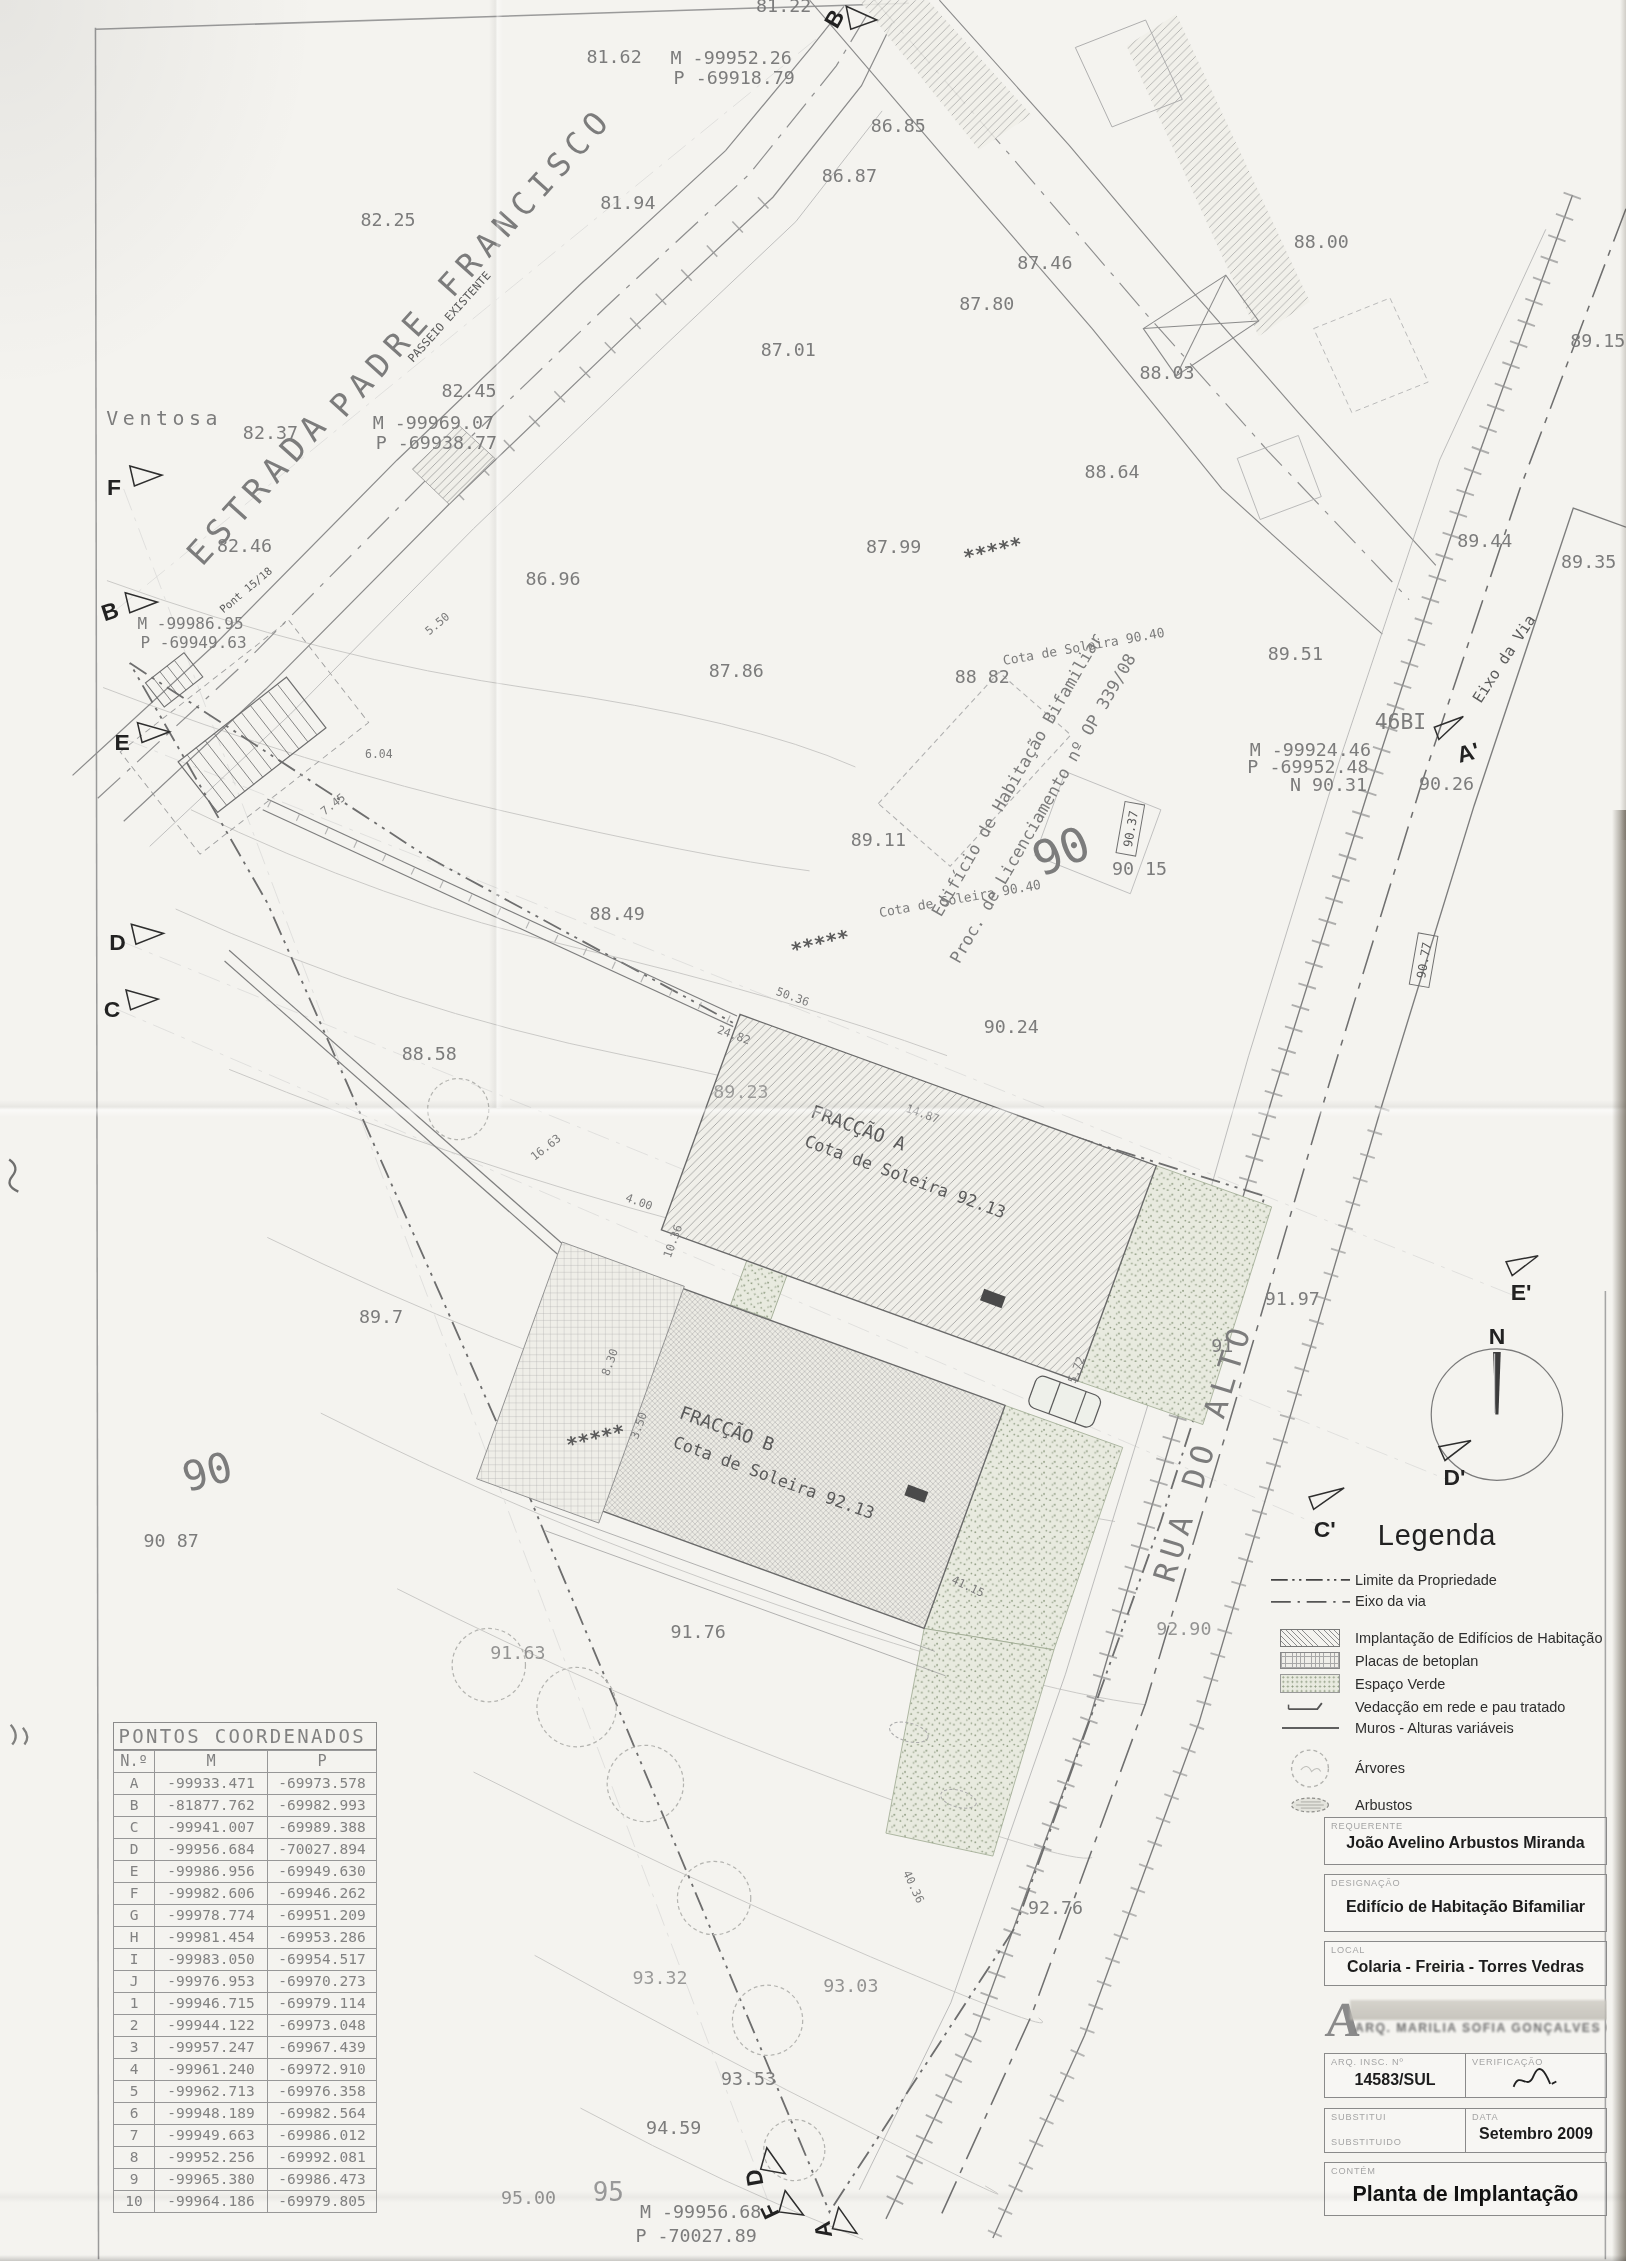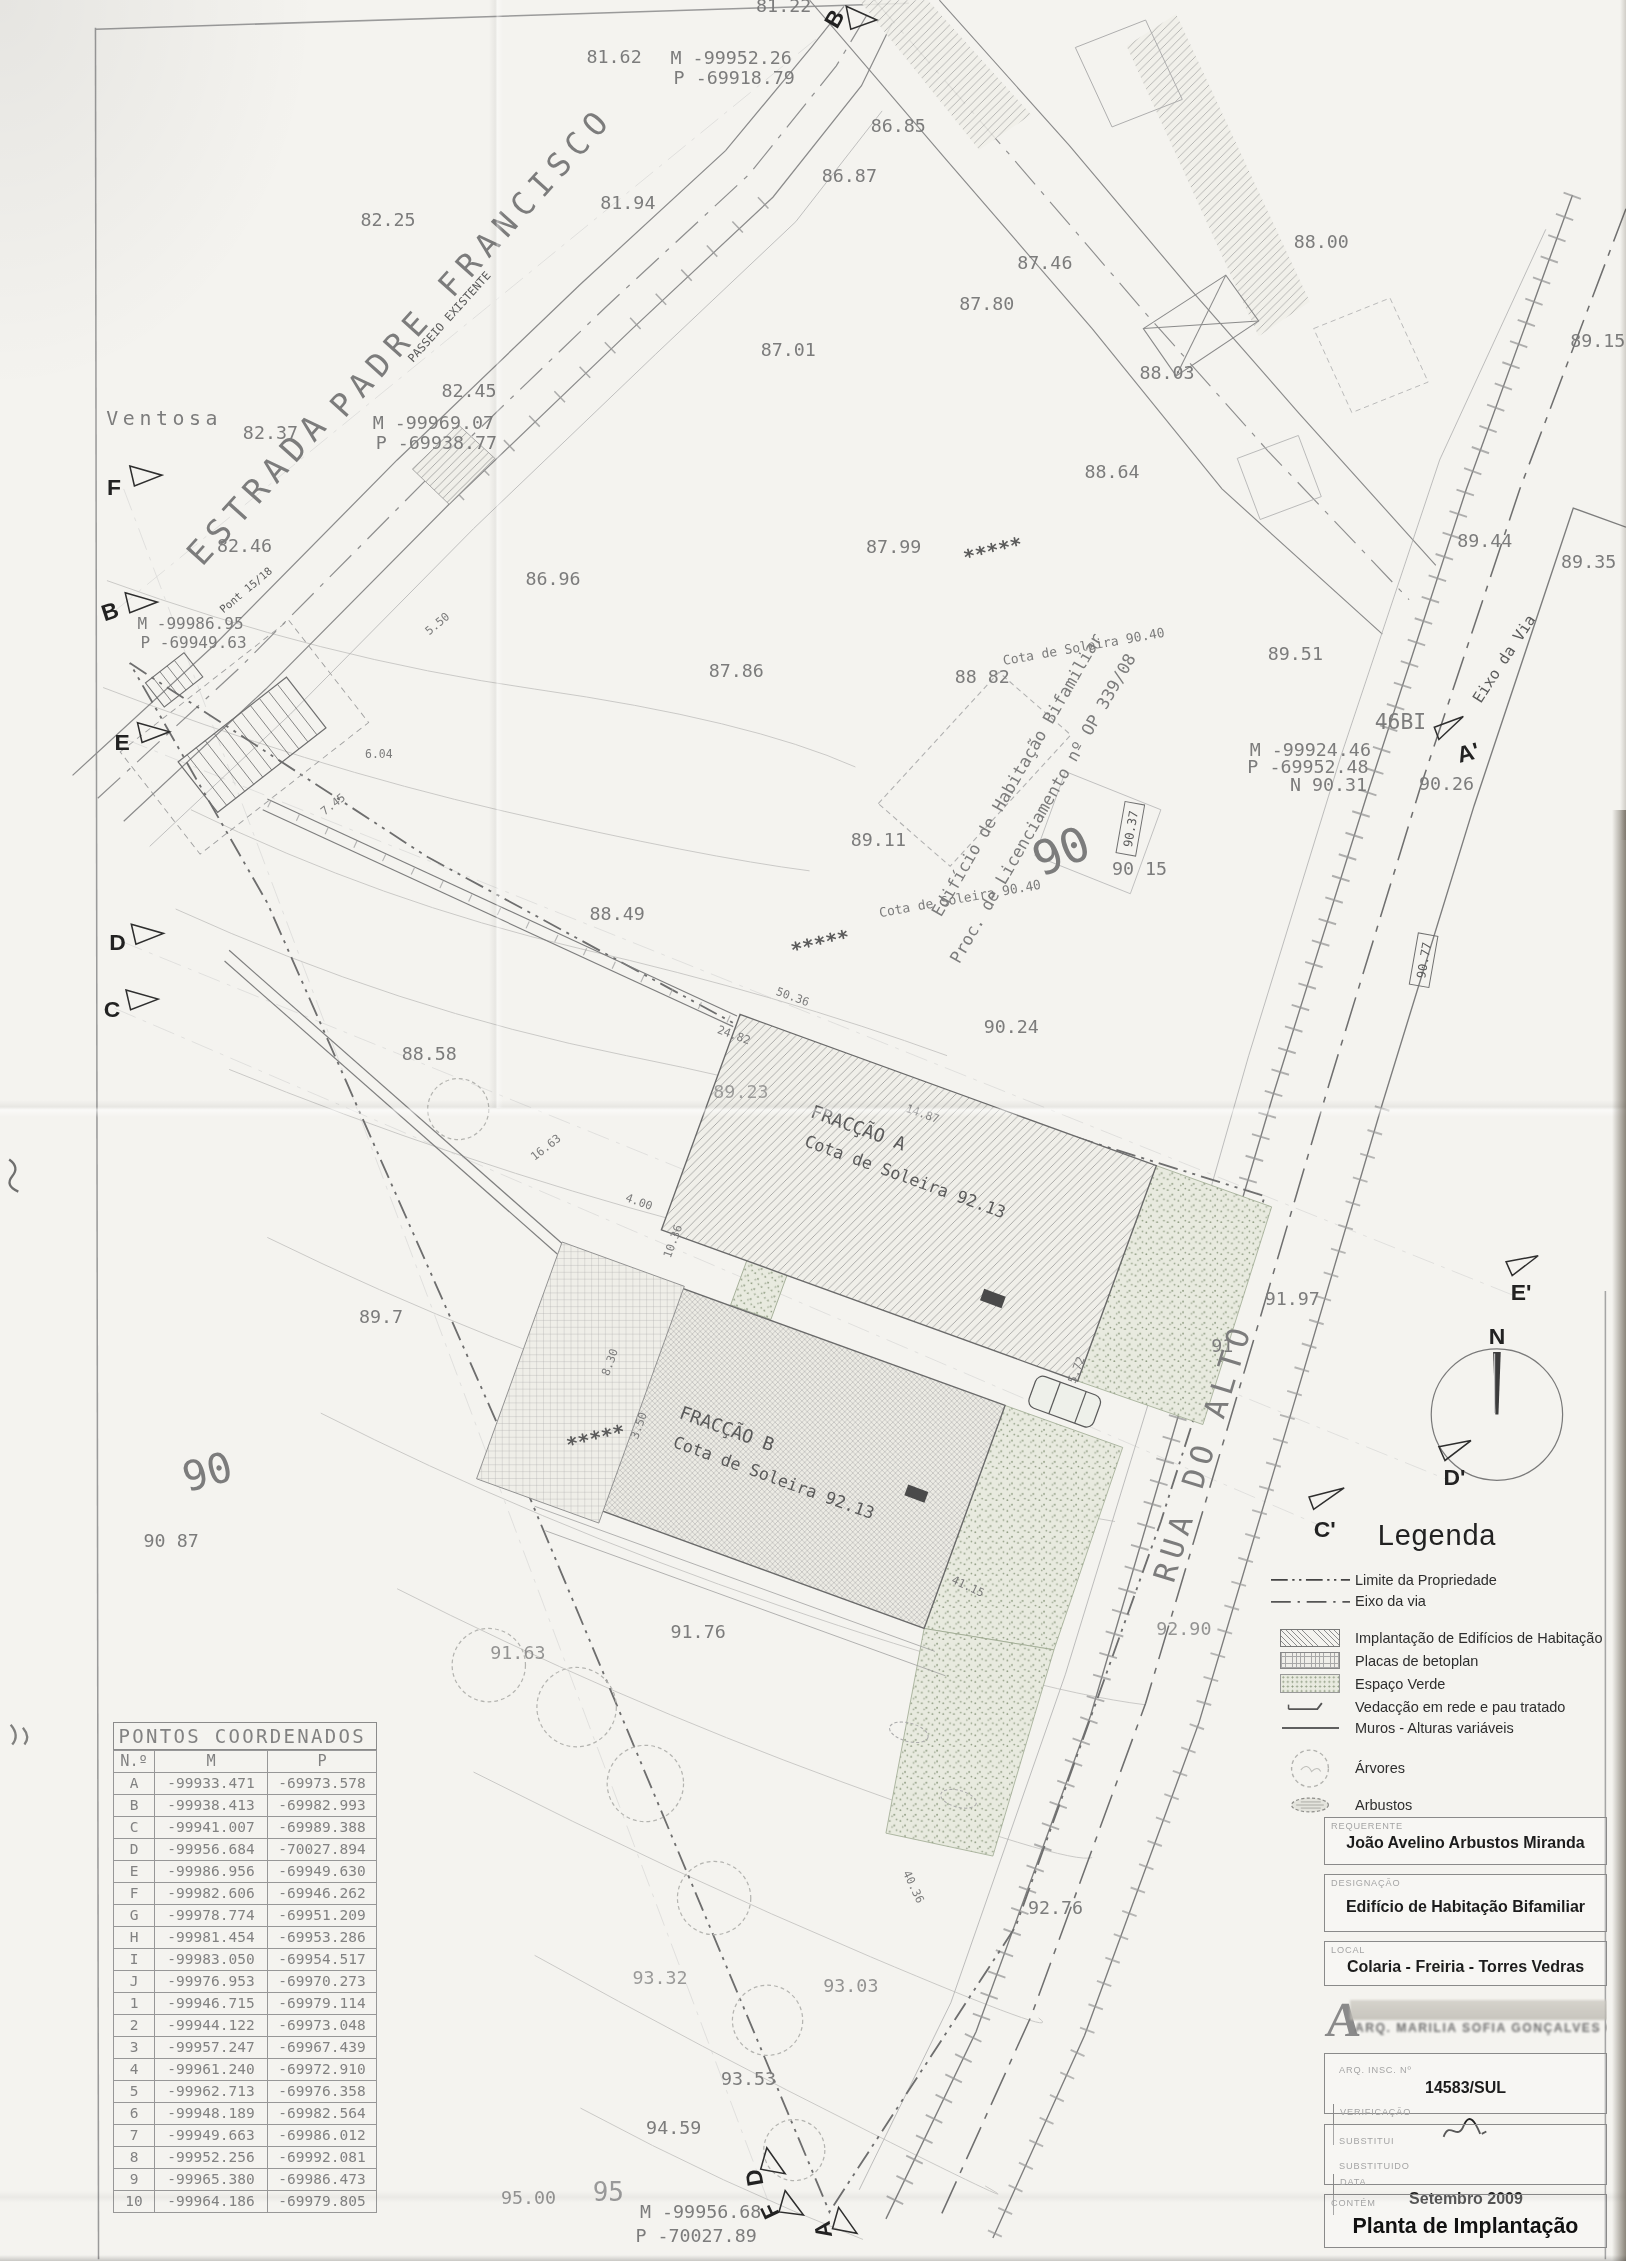--- a/index.html
+++ b/index.html
@@ -56,21 +56,21 @@
     background-image:radial-gradient(#8f9c82 0.8px,rgba(0,0,0,0) 1.1px);background-size:4.6px 4.6px;}
   .sw-wall{width:57px;height:0;border-top:2.3px solid #5f5f5f;}
 
   
   .titleblock{position:absolute;left:1324px;top:1817px;width:283px;
     font-family:"Liberation Sans",sans-serif;}
   .tb-box{border:1.5px solid #8a8a8a;background:rgba(255,255,255,.25);
     margin-bottom:9.2px;position:relative;padding:3.1px 6.1px;}
   .tb-label{font-size:9.2px;color:#a5a5a5;letter-spacing:0.8px;text-transform:uppercase;}
   .tb-value{font-size:16px;font-weight:bold;color:#1c1c1c;text-align:center;padding:3.1px 0 4.6px;}
-  .tb-split{display:flex;padding:8px;flex-direction:column;}
+  .tb-split{display:flex;padding:0;}
   .tb-cell{flex:1;padding:3.1px 6.1px;min-height:35px;}
   .tb-cell + .tb-cell{border-left:1.5px solid #8a8a8a;}
   .tb-logo{height:49px;margin-bottom:9.2px;position:relative;overflow:hidden;}
   .tb-logo .a-glyph{position:absolute;left:1.5px;top:-4.6px;font-size:49px;font-weight:bold;
     color:#8a8a8a;transform:skewX(-6deg);font-family:"Liberation Serif",serif;}
   .tb-logo .band{position:absolute;left:26px;right:0;top:4.6px;height:20px;
     background:linear-gradient(to bottom,#cfccc4,#bdbab2);filter:blur(0.8px);opacity:.8;}
   .tb-logo .arch-name{position:absolute;left:31px;right:0;top:26px;font-size:12.2px;
     font-weight:bold;color:#6e6e6e;letter-spacing:1.5px;filter:blur(1.2px);white-space:nowrap;}
   .tb-num{font-size:35px;font-weight:bold;color:#1b1b1b;text-align:center;line-height:34px;}
@@ -427,21 +427,21 @@
             <th>M</th>
             <th>P</th>
       </tr>
       <tr>
             <td>A</td>
             <td>-99933.471</td>
             <td>-69973.578</td>
           </tr>
       <tr>
             <td>B</td>
-            <td>-99938.413</td>
+            <td>-81877.762</td>
             <td>-69982.993</td>
           </tr>
       <tr>
             <td>C</td>
             <td>-99941.007</td>
             <td>-69989.388</td>
           </tr>
       <tr>
             <td>D</td>
             <td>-99956.684</td>

